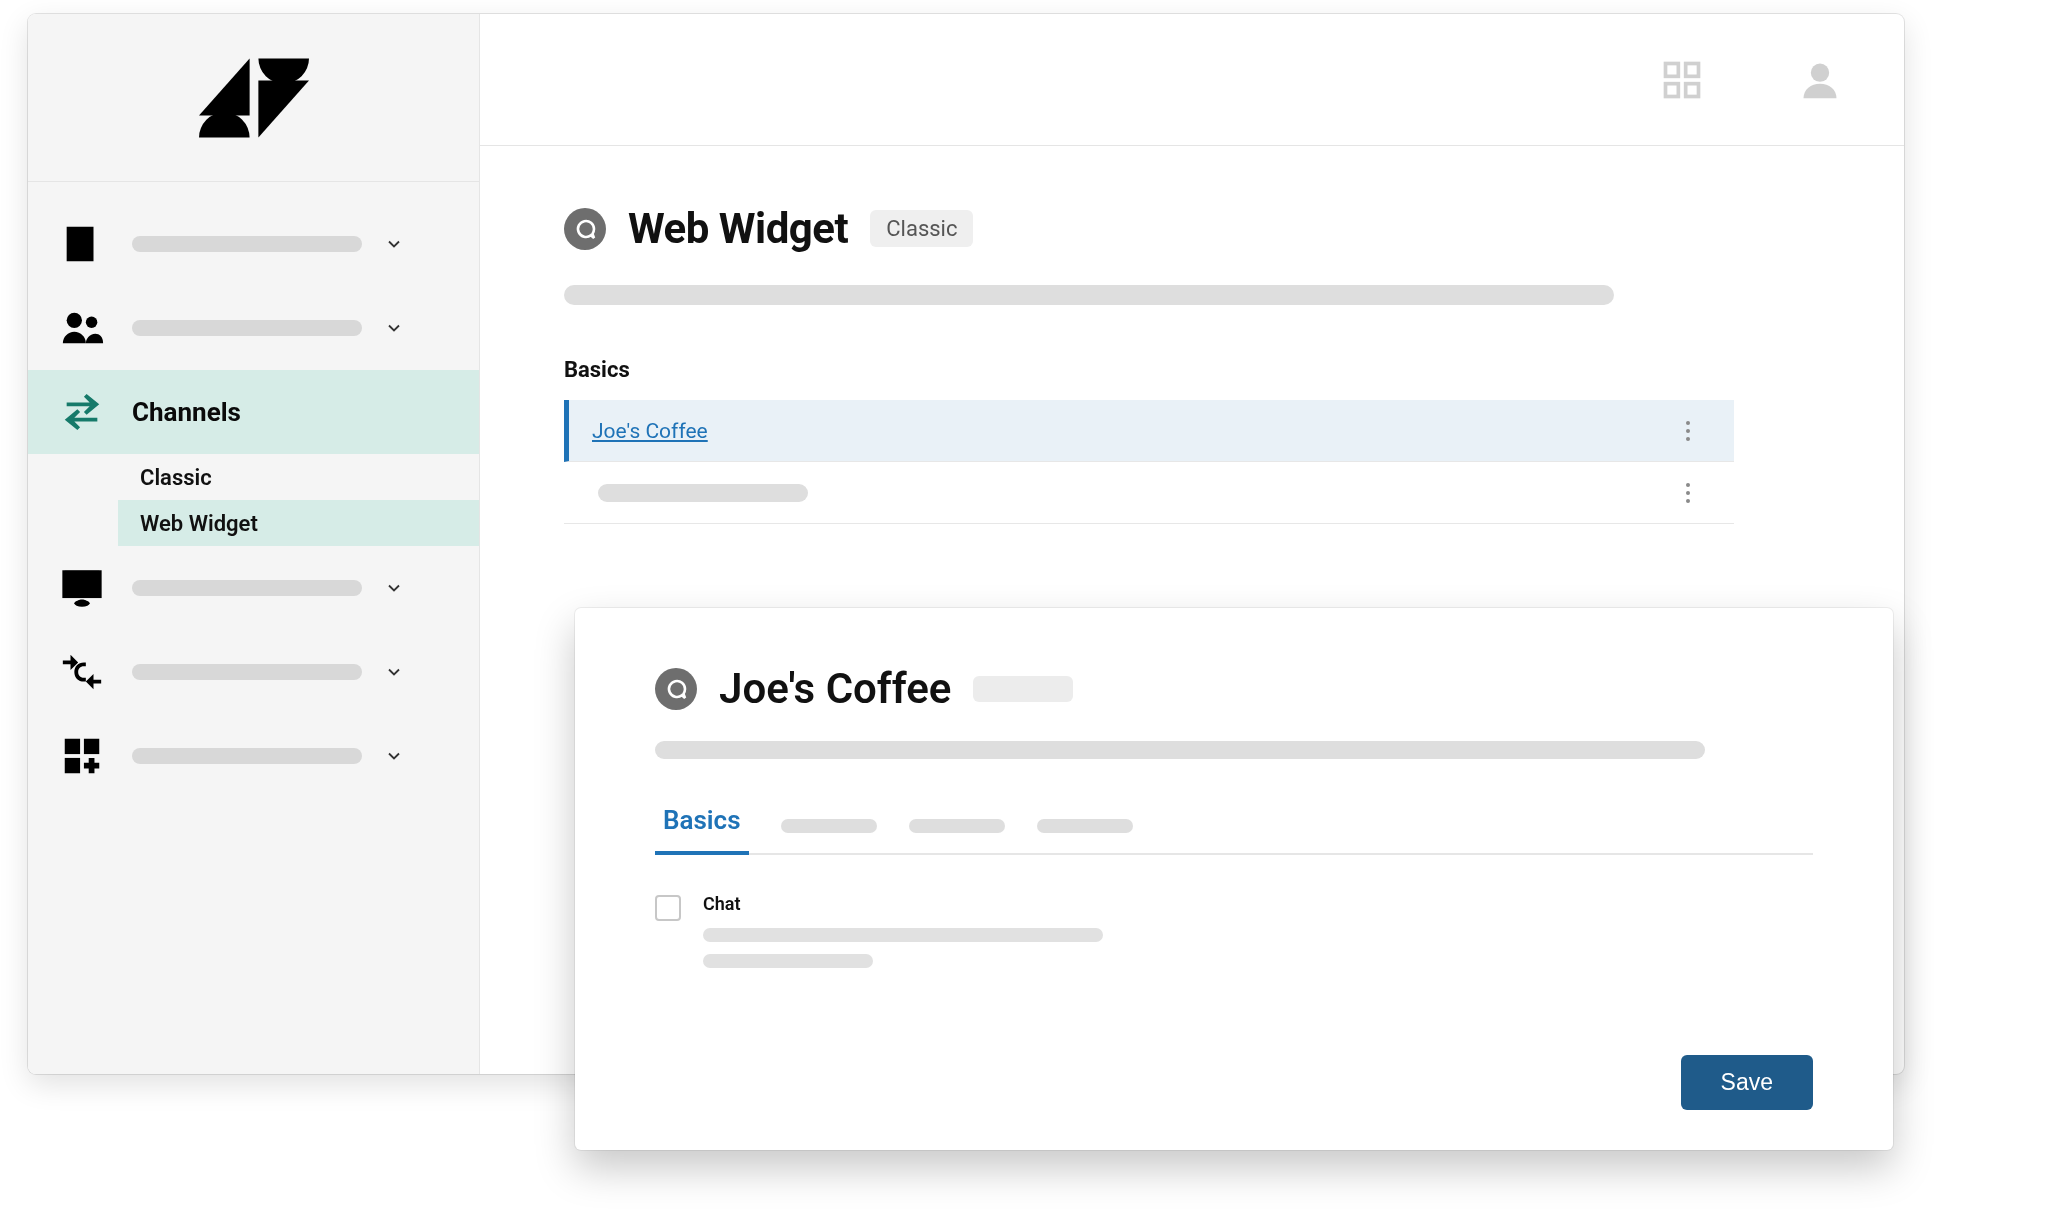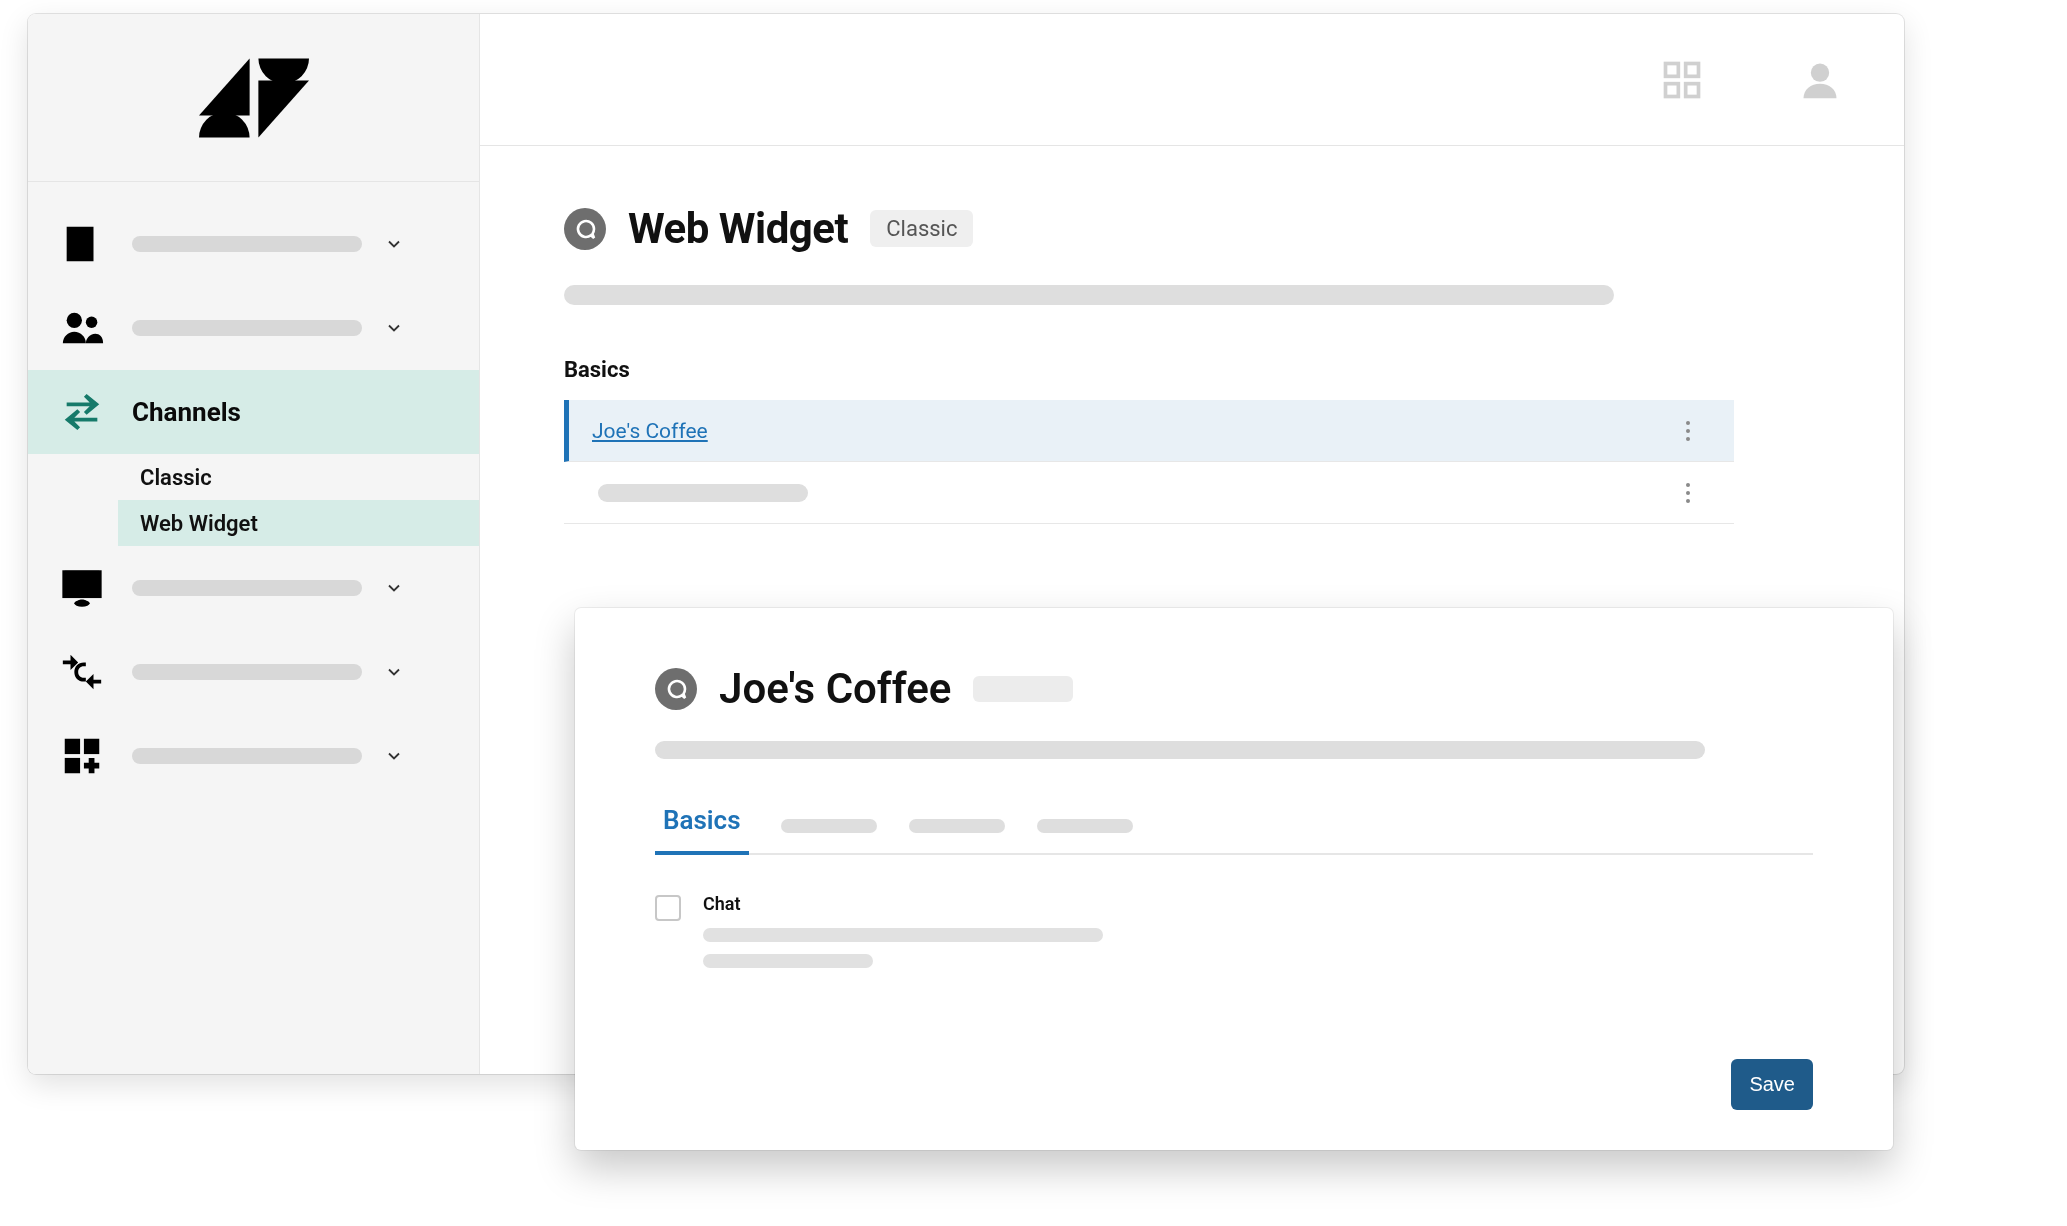--- a/index.html
+++ b/index.html
@@ -299,23 +299,23 @@
   .overlay-footer {
     margin-top:auto;
     display:flex;
     justify-content:flex-end;
   }
   .save-btn {
     background:#1f5b8a;
     color:#fff;
     border:none;
     border-radius:6px;
-    font-size:20px;
+    font-size:23px;
     font-weight:500;
-    padding: 14px 18px;
+    padding: 14px 40px;
     cursor:pointer;
   }
 </style>
 </head>
 <body>
 
 <div class="canvas">
 
   <div class="app-window">
 

